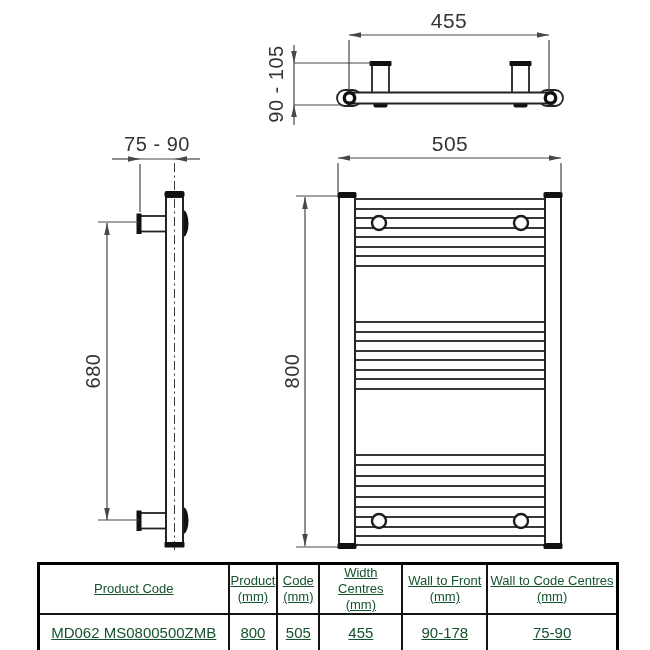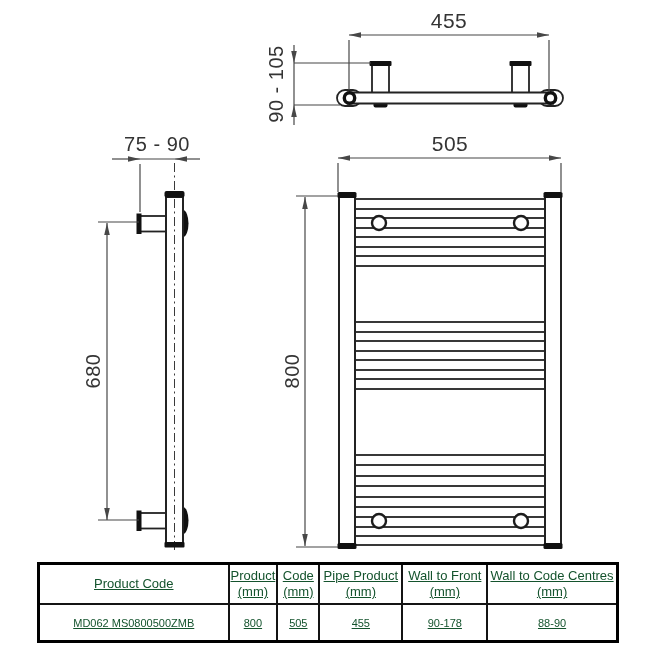--- a/index.html
+++ b/index.html
@@ -22,21 +22,21 @@
     border:3px solid #000;
     font-family:"Liberation Sans", sans-serif;
     color:#14532d;
     text-decoration:underline;
   }
   table.spec th, table.spec td {
     border:2px solid #141414; text-align:center; vertical-align:middle;
     padding:0 1px; font-weight:normal; overflow:hidden;
   }
   table.spec th { height:38px; font-size:13px; line-height:1.22; }
-  table.spec td { height:35px; font-size:11px; }
+  table.spec td { height:35px; font-size:15px; }
 </style>
 </head>
 <body>
 
 <div id="stage">
 
   <svg id="drawing" width="650" height="562" viewBox="0 0 650 562">
     <defs>
       <marker id="arr" markerWidth="15" markerHeight="9" refX="13.5" refY="4.5" orient="auto-start-reverse" markerUnits="userSpaceOnUse">
         <path d="M13.5,4.5 L1.5,1.7 L1.5,7.3 Z" fill="#474747"></path>
@@ -170,37 +170,37 @@
         </th>
         <th>
           <div>Product</div>
           <div>(mm)</div>
         </th>
         <th>
           <div>Code</div>
           <div>(mm)</div>
         </th>
         <th>
-          <div>Pipe Product</div>
+          <div>Width Centres</div>
           <div>(mm)</div>
         </th>
         <th>
           <div>Wall to Front</div>
           <div>(mm)</div>
         </th>
         <th>
           <div>Wall to Code Centres</div>
           <div>(mm)</div>
         </th>
       </tr>
     </thead>
     <tbody>
       <tr>
         <td>MD062 MS0800500ZMB</td>
         <td>800</td>
         <td>505</td>
         <td>455</td>
         <td>90-178</td>
-        <td>88-90</td>
+        <td>75-90</td>
       </tr>
     </tbody>
   </table>
 </div>
 
 </body></html>

